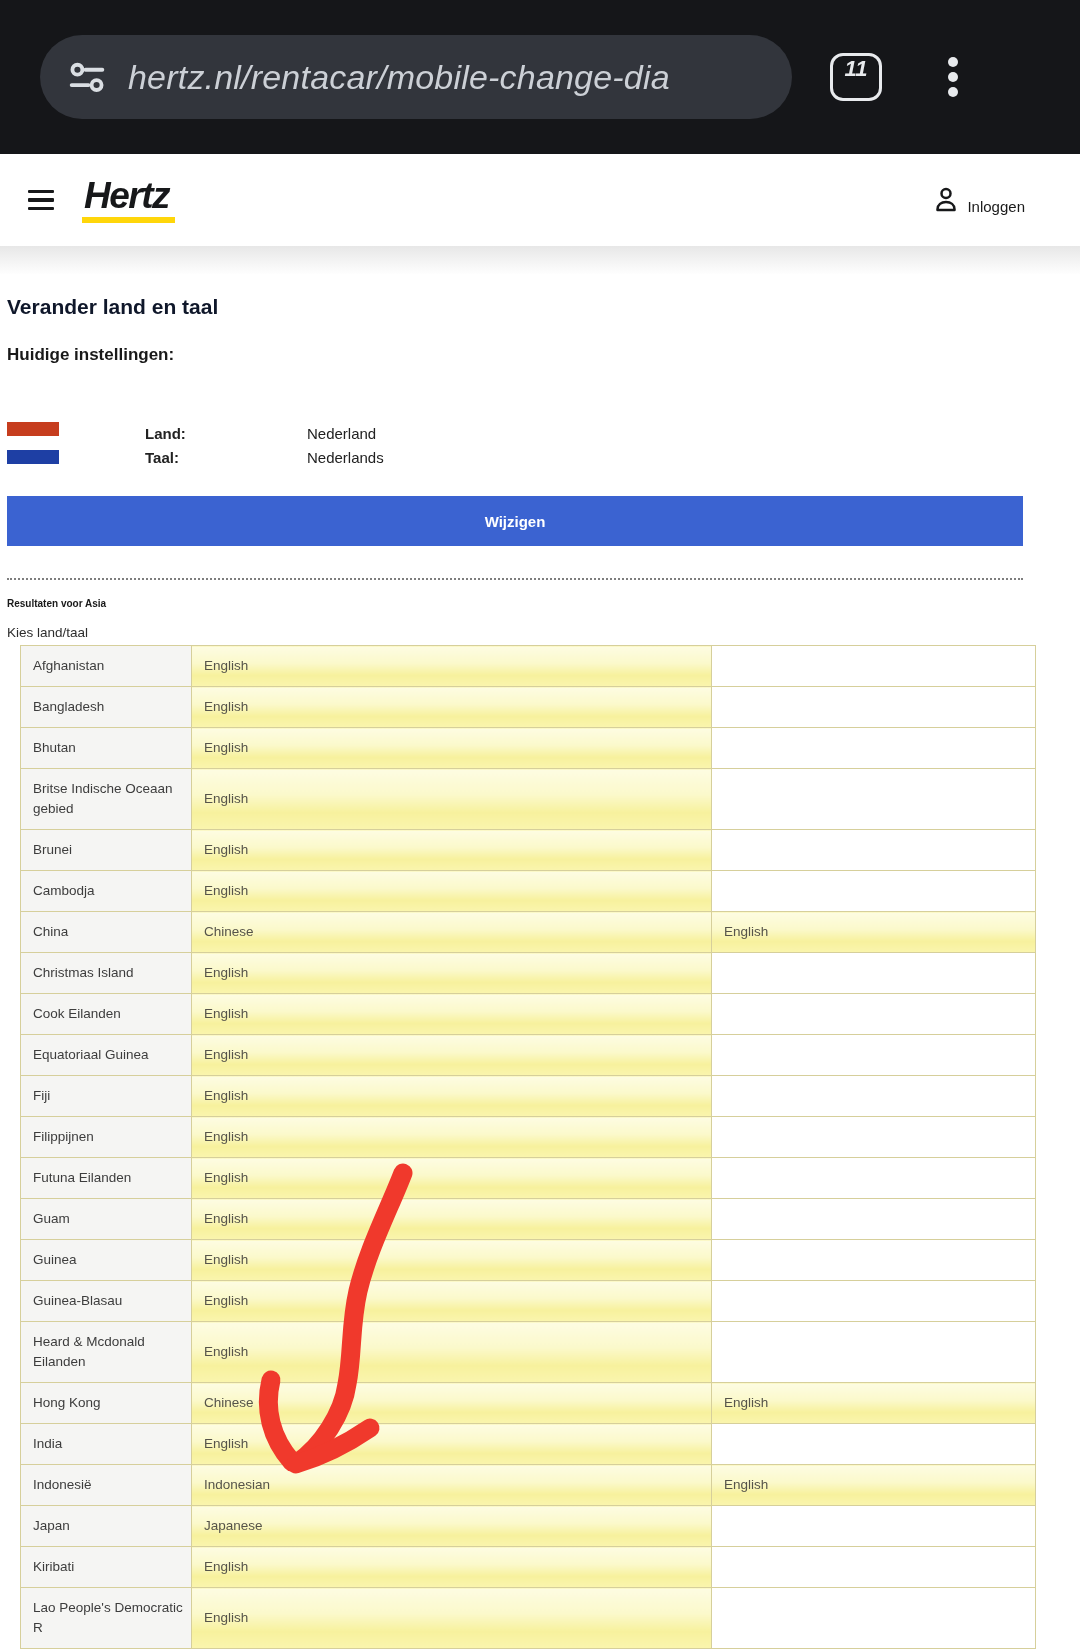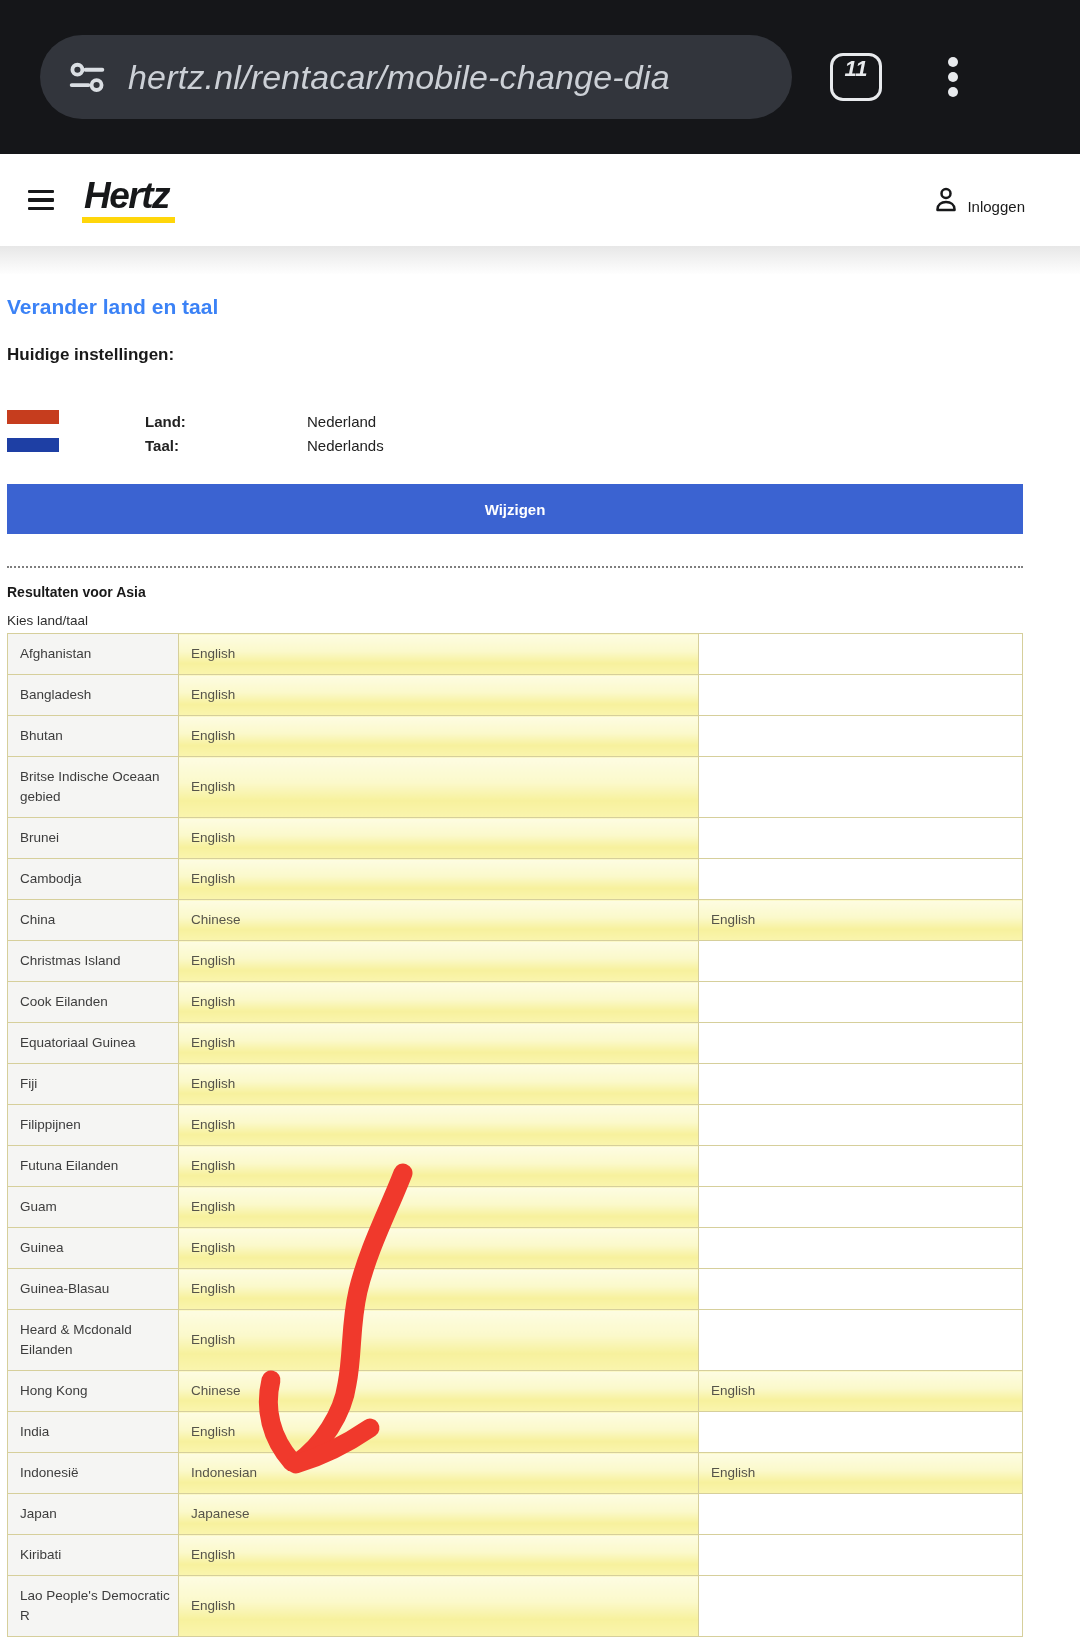--- a/index.html
+++ b/index.html
@@ -42,42 +42,42 @@
     font-size:37px;font-weight:800;font-style:italic;letter-spacing:-1.5px;
     color:#17181a;border-bottom:6px solid var(--hertz-yellow,#ffd60a);
     padding:0 6px 3px 2px;line-height:1;
   }
   .spacer{flex:1;}
   .login{display:flex;align-items:flex-end;gap:6px;}
   .login-label{font-size:15px;color:#1a1a1a;}
   .header-fade{height:28px;background:linear-gradient(#e7e7e7,#fefefe);}
   
   .content{margin:0 57px 0 7px;position:relative;}
-  .page-title{font-size:21px;font-weight:bold;color:#3b82f6;margin:20px 0 0;line-height:26px;}
+  .page-title{font-size:21px;font-weight:bold;color:#0f172a;margin:20px 0 0;line-height:26px;}
   .settings-title{font-size:17px;font-weight:bold;color:#191919;margin:24px 0 0;line-height:22px;}
-  .current-settings{display:flex;margin-top:44px;}
+  .current-settings{display:flex;margin-top:56px;}
   .flag{width:52px;height:42px;flex:none;display:flex;flex-direction:column;}
   .flag .r{flex:1;background:var(--flag-red,#c63d1e);}
   .flag .w{flex:1;background:#ffffff;}
   .flag .b{flex:1;background:var(--flag-blue,#1e3fa4);}
   .settings-grid{margin-left:86px;font-size:15px;color:#222;}
   .settings-row{display:flex;line-height:24px;}
   .settings-row .lbl{width:162px;font-weight:bold;}
   .change-btn{
     display:block;width:100%;margin-top:26px;height:50px;border:none;
     background:var(--accent-blue,#3b63d1);color:#fff;font-size:15px;font-weight:bold;
     font-family:"Liberation Sans",sans-serif;cursor:pointer;
   }
   .divider{border:none;border-top:2px dotted #7e7e7e;margin:32px 0 0;}
-  .results-title{font-size:14px;font-weight:bold;color:#191919;margin:14px 0 0;line-height:20px;}
+  .results-title{font-size:10px;font-weight:bold;color:#191919;margin:14px 0 0;line-height:20px;}
   .choose-label{font-size:13.5px;color:#2e2e2e;margin:10px 0 0;line-height:18px;}
   
   table.countries{
     width:100%;border-collapse:collapse;margin-top:3px;
-    font-size:13.5px;table-layout:fixed;
+    font-size:13.5px;table-layout:fixed;margin-left:13px;
   }
   table.countries td{
     border:1px solid var(--table-border,#d6cf9b);
     padding:10px 4px 10px 12px;line-height:20px;vertical-align:middle;
   }
   td.country-cell{background:#f5f5f3;color:#3d3d3d;}
   td.lang-cell{color:#56544a;cursor:pointer;}
   td.hl{
     background:linear-gradient(180deg,#fdfce2 0%,#fbf9cb 42%,#f7f19d 72%,#faf5ae 100%);
   }

